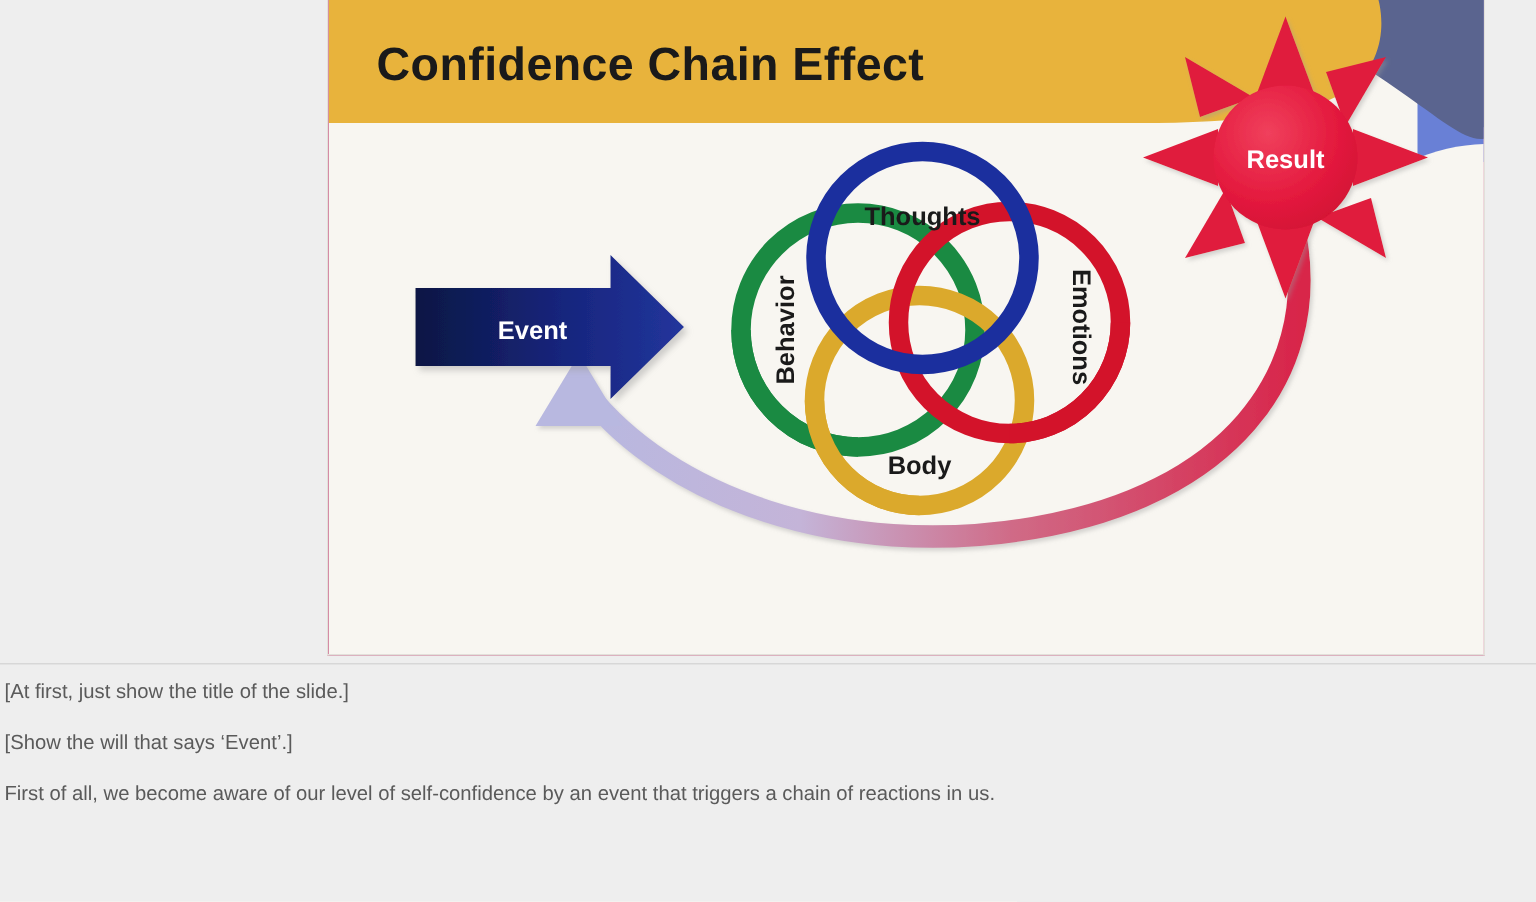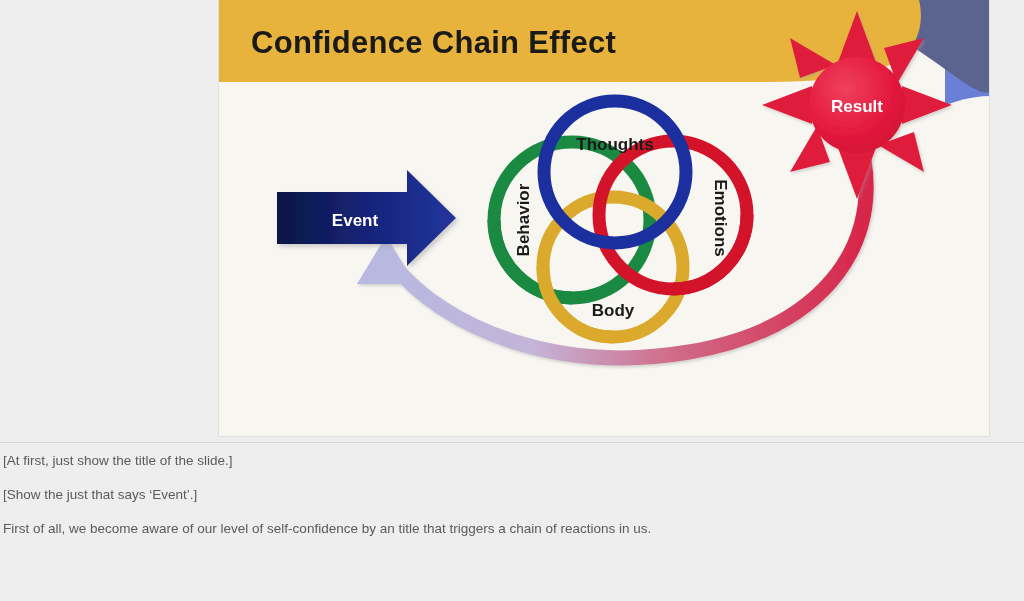--- a/index.html
+++ b/index.html
@@ -161,18 +161,18 @@
   </svg>
 </div>
 
 <div id="slide-divider"></div>
 
 <div id="narration">
   <div class="narration-block">
     <div class="narration-line">[At first, just show the title of the slide.]</div>
   </div>
   <div class="narration-block">
-    <div class="narration-line">[Show the just that says ‘Event’.]</div>
+    <div class="narration-line">[Show the will that says ‘Event’.]</div>
   </div>
   <div class="narration-block last">
-    <div class="narration-line">First of all, we become aware of our level of self-confidence by an title that triggers a chain of reactions in us.</div>
+    <div class="narration-line">First of all, we become aware of our level of self-confidence by an event that triggers a chain of reactions in us.</div>
   </div>
 </div>
 
 </body></html>

